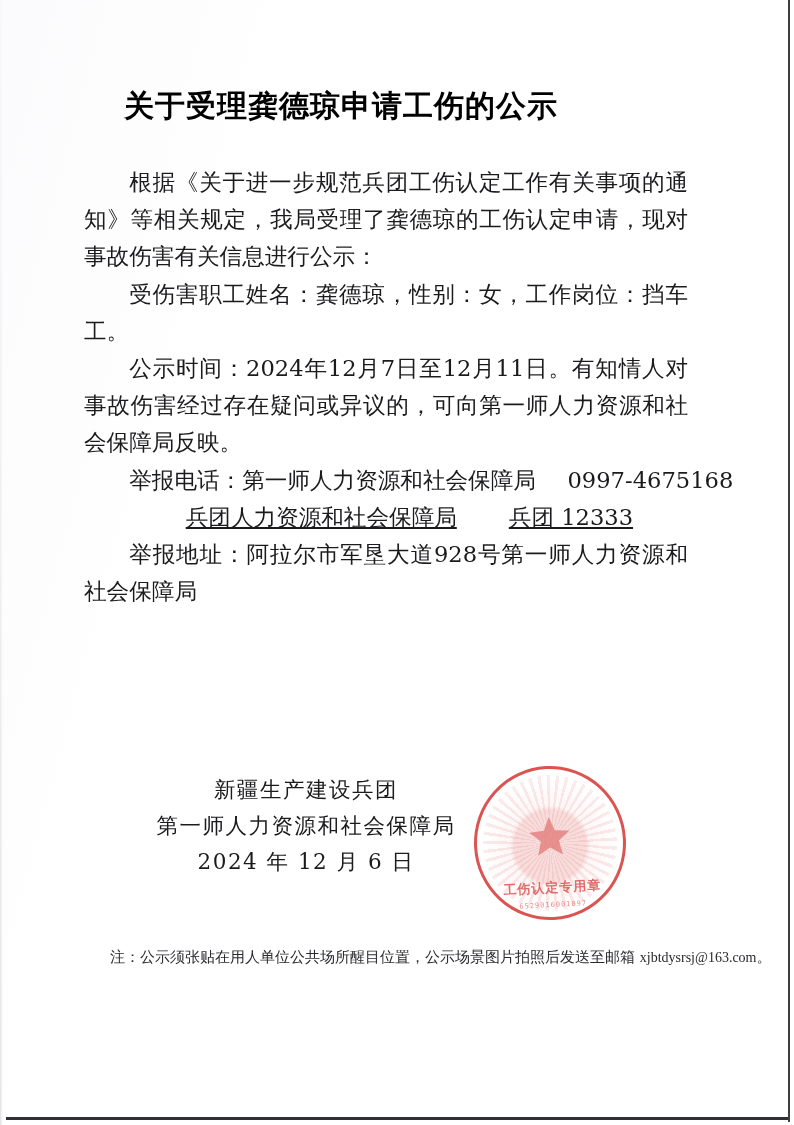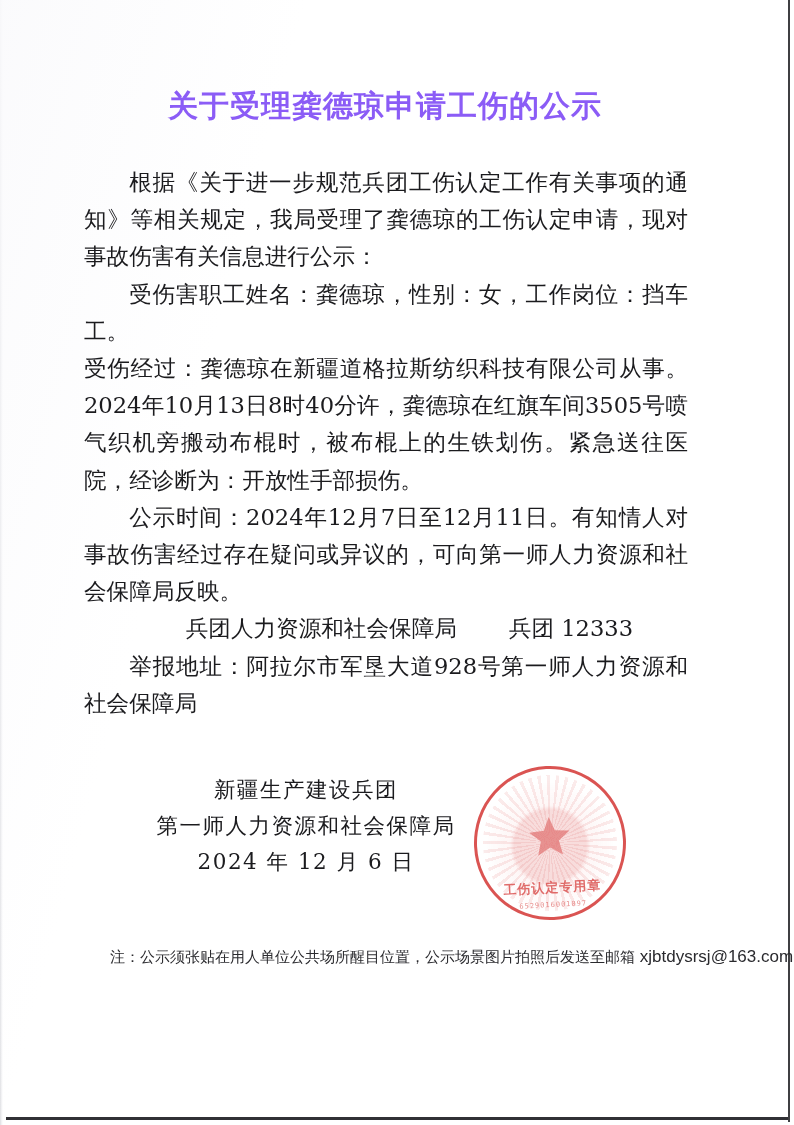--- a/index.html
+++ b/index.html
@@ -48,22 +48,21 @@
 
   #doc-title {
     position: absolute;
     left: 0; top: 86px;
     width: 682px;
     text-align: center;
     font-family: "DejaVu Serif", "Liberation Serif", serif;
     font-weight: bold;
     font-size: 30px;
     letter-spacing: 1px;
-    color: #8b5cf6;
-    padding-left: 44px;
+    color: #000000;
   }
 
   #body-text {
     position: absolute;
     left: 84px;
     top: 164px;
     width: 604px;
     font-size: 22.6px;
     line-height: 37.2px;
     color: #1b1b1e;
@@ -74,21 +73,21 @@
     margin: 0;
     text-indent: 2em;
   }
   #body-text p.no-indent { text-indent: 0; }
 
   .tel-block { margin: 0; }
   .tel-line {
     text-indent: 2em;
     white-space: nowrap;
   }
-  .tel-line.sub { text-indent: 4.5em; }
+  .tel-line.sub { text-indent: 4.5em; text-decoration: underline; }
   .tel-gap { display: inline-block; width: 1.4em; }
   .tel-gap-wide { display: inline-block; width: 2.3em; }
 
   #signature {
     position: absolute;
     left: 0;
     top: 772px;
     width: 720px;
     font-size: 21.5px;
     line-height: 36px;
@@ -167,43 +166,43 @@
     position: absolute;
     left: 110px;
     top: 946px;
     width: 610px;
     font-size: 15px;
     line-height: 22px;
     color: #2a2a2e;
     white-space: nowrap;
   }
   #footer-note .mail {
-    font-family: Liberation Sans, sans-serif;
-    font-size: 17px;
+    font-family: Liberation Serif, serif;
+    font-size: 14px;
   }
 </style>
 </head>
 <body>
 
 <div id="page">
 
   <div class="scan-edge-left"></div>
   <div class="scan-edge-right"></div>
   <div class="scan-edge-bottom"></div>
   <div class="scan-tint"></div>
 
   <div id="doc-title">关于受理龚德琼申请工伤的公示</div>
 
   <div id="body-text">
     <p>根据《关于进一步规范兵团工伤认定工作有关事项的通知》等相关规定，我局受理了龚德琼的工伤认定申请，现对事故伤害有关信息进行公示：</p>
     <p>受伤害职工姓名：龚德琼，性别：女，工作岗位：挡车工。</p>
-    <p class="no-indent">受伤经过：龚德琼在新疆道格拉斯纺织科技有限公司从事。2024年10月13日8时40分许，龚德琼在红旗车间3505号喷气织机旁搬动布棍时，被布棍上的生铁划伤。紧急送往医院，经诊断为：开放性手部损伤。</p>
     <p>公示时间：2024年12月7日至12月11日。有知情人对事故伤害经过存在疑问或异议的，可向第一师人力资源和社会保障局反映。</p>
 
     <div class="tel-block">
+      <div class="tel-line"><span>举报电话：</span><span>第一师人力资源和社会保障局</span><span class="tel-gap"></span><span>0997-4675168</span></div>
       <div class="tel-line sub"><span>兵团人力资源和社会保障局</span><span class="tel-gap-wide"></span><span>兵团 12333</span></div>
     </div>
 
     <p><span>举报地址：</span><span>阿拉尔市军垦大道928号第一师人力资源和社会保障局</span></p>
 
   </div>
 
   <div id="signature">
     <div>新疆生产建设兵团</div>
     <div>第一师人力资源和社会保障局</div>

